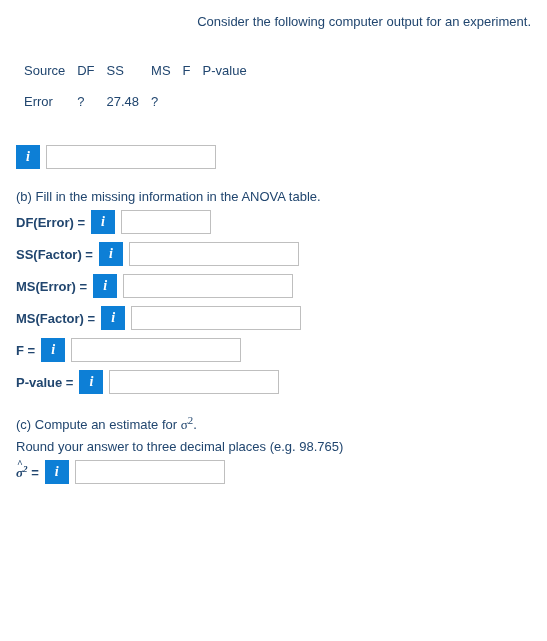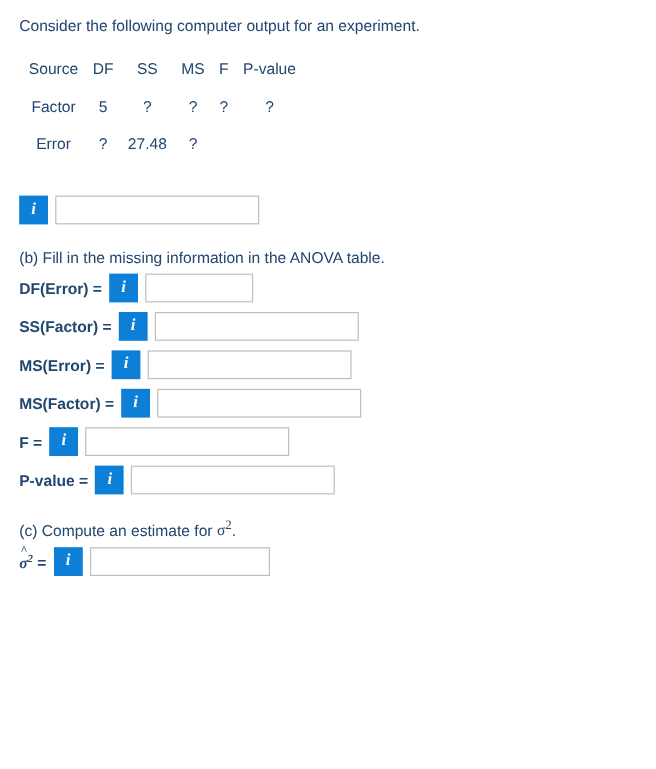--- a/index.html
+++ b/index.html
@@ -5,30 +5,30 @@
   * { box-sizing: border-box; }
   body {
     font-family: -apple-system, BlinkMacSystemFont, "Segoe UI", Arial, sans-serif;
     font-size: 13px;
     color: #21466f;
     background: #fff;
     margin: 0;
     padding: 14px 16px;
     width: 547px;
   }
-  .intro { margin-bottom: 13px; }
+  .intro { margin-bottom: 26px; text-align: right; }
   .anova-table {
     border-collapse: separate;
     border-spacing: 0;
     margin-left: 8px;
     margin-bottom: 28px;
   }
   .anova-table td, .anova-table th {
     padding: 8px 12px 8px 0;
-    text-align: center;
+    text-align: left;
     font-weight: 400;
     vertical-align: middle;
   }
   .anova-table th { font-weight: 400; }
   .section { margin-bottom: 20px; }
   .prompt { margin-bottom: 6px; }
   .row {
     display: flex;
     align-items: center;
     gap: 6px;
@@ -83,28 +83,20 @@
   <tbody>
       <tr>
     <th>Source</th>
     <th>DF</th>
     <th>SS</th>
     <th>MS</th>
     <th>F</th>
     <th>P-value</th>
   </tr>
   <tr>
-    <td>Factor</td>
-    <td>5</td>
-    <td>?</td>
-    <td>?</td>
-    <td>?</td>
-    <td>?</td>
-  </tr>
-  <tr>
     <td>Error</td>
     <td>?</td>
     <td>27.48</td>
     <td>?</td>
     <td></td>
     <td></td>
   </tr>
 </tbody>
   </table>
 
@@ -153,20 +145,21 @@
     <span class="label">P-value =</span>
     <span class="info-btn">i</span>
     <input class="field w-long" type="text" style="">
   </div>
 </div>
 
 <div class="section">
   <div class="prompt">
     (c) Compute an estimate for <span style="font-family:'Times New Roman',serif;text-align:center;">σ<sup>2</sup></span>.
   </div>
+  <div class="prompt">Round your answer to three decimal places (e.g. 98.765)</div>
   <div class="row sigma-line">
     <span class="label">
       <span class="sigma"><span class="hat">^</span>σ<sup style="font-size:9px;">2</sup></span>&nbsp;=
     </span>
     <span class="info-btn">i</span>
     <input class="field w-med" type="text" style="">
   </div>
 </div>
 
 </body></html>

